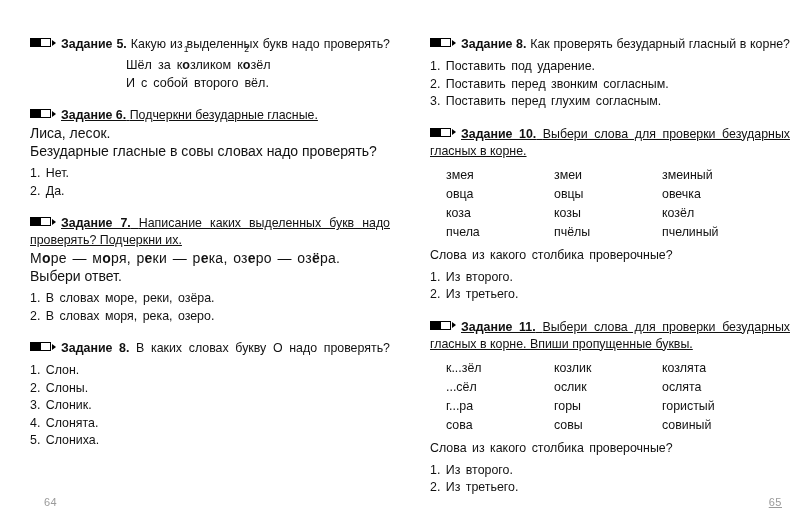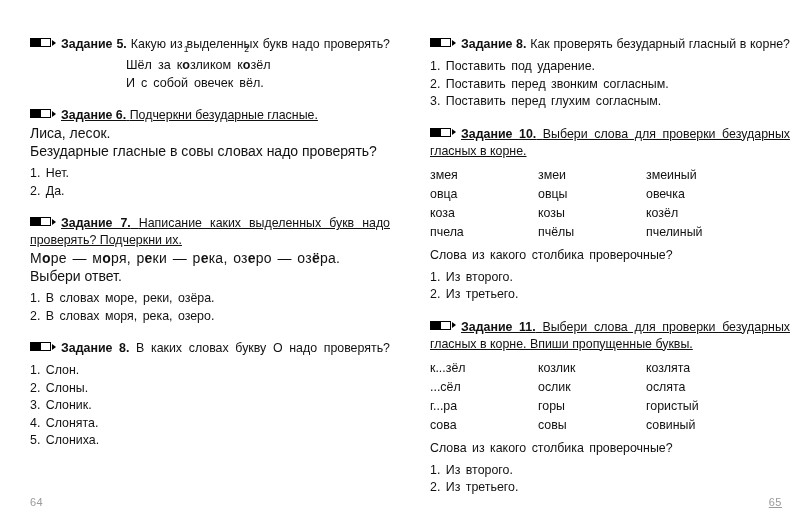--- a/index.html
+++ b/index.html
@@ -110,21 +110,21 @@
   .answers {
     margin: 5px 0 0 0;
     padding: 0;
     list-style: none;
     font-size: 12.4px;
     line-height: 17.5px;
   }
   .answers li { white-space: nowrap; word-spacing: 2px; }
 
   .wordgrid {
-    margin: 6px 0 3px 0;
+    margin: 6px 0 3px 16px;
     font-size: 12.4px;
     line-height: 19px;
   }
   .wordrow { display: flex; }
   .wordrow span {
     flex: 0 0 108px;
   }
 
   .question-line {
     font-size: 12.4px;
@@ -133,38 +133,38 @@
     margin: 4px 0 0 0;
   }
 
   .pagenum {
     position: absolute;
     bottom: 12px;
     font-size: 11px;
     color: #9a9a9a;
     letter-spacing: 0.5px;
   }
-  .pagenum.left { left: 30px; }
+  .pagenum.left { left: 44px; }
   .pagenum.right { right: 18px; text-decoration: underline; }
 
   b.hl { font-weight: bold; }
 </style>
 </head>
 <body>
 
 <div class="page">
   <div class="columns">
 
     <div class="col">
 
       <div class="task">
         <p class="task-head"><span class="marker"><span class="m-fill"></span><span class="m-body"></span><span class="m-tip"></span></span><span class="task-label">Задание 5.</span> <span>Какую из выделенных букв надо проверять?</span></p>
         <div class="poem">
           <div class="pline"><span>Шёл за к</span><span class="supwrap"><span class="supmark">1</span><b class="hl">о</b></span><span>зликом к</span><span class="supwrap"><span class="supmark">2</span><b class="hl">о</b></span><span>зёл</span></div>
-          <div class="pline">И с собой овечек вёл.</div>
+          <div class="pline">И с собой второго вёл.</div>
         </div>
       </div>
 
       <div class="task">
         <p class="task-head last-line"><span class="marker"><span class="m-fill"></span><span class="m-body"></span><span class="m-tip"></span></span><span class="task-label">Задание 6.</span> <span>Подчеркни безударные гласные.</span></p>
         <p class="para">Лиса, лесок.</p>
         <p class="para" style="text-align:justify;text-align-last:left;">Безударные гласные в совы словах надо проверять?</p>
         <ul class="answers">
           <li>1. Нет.</li>
           <li>2. Да.</li>

